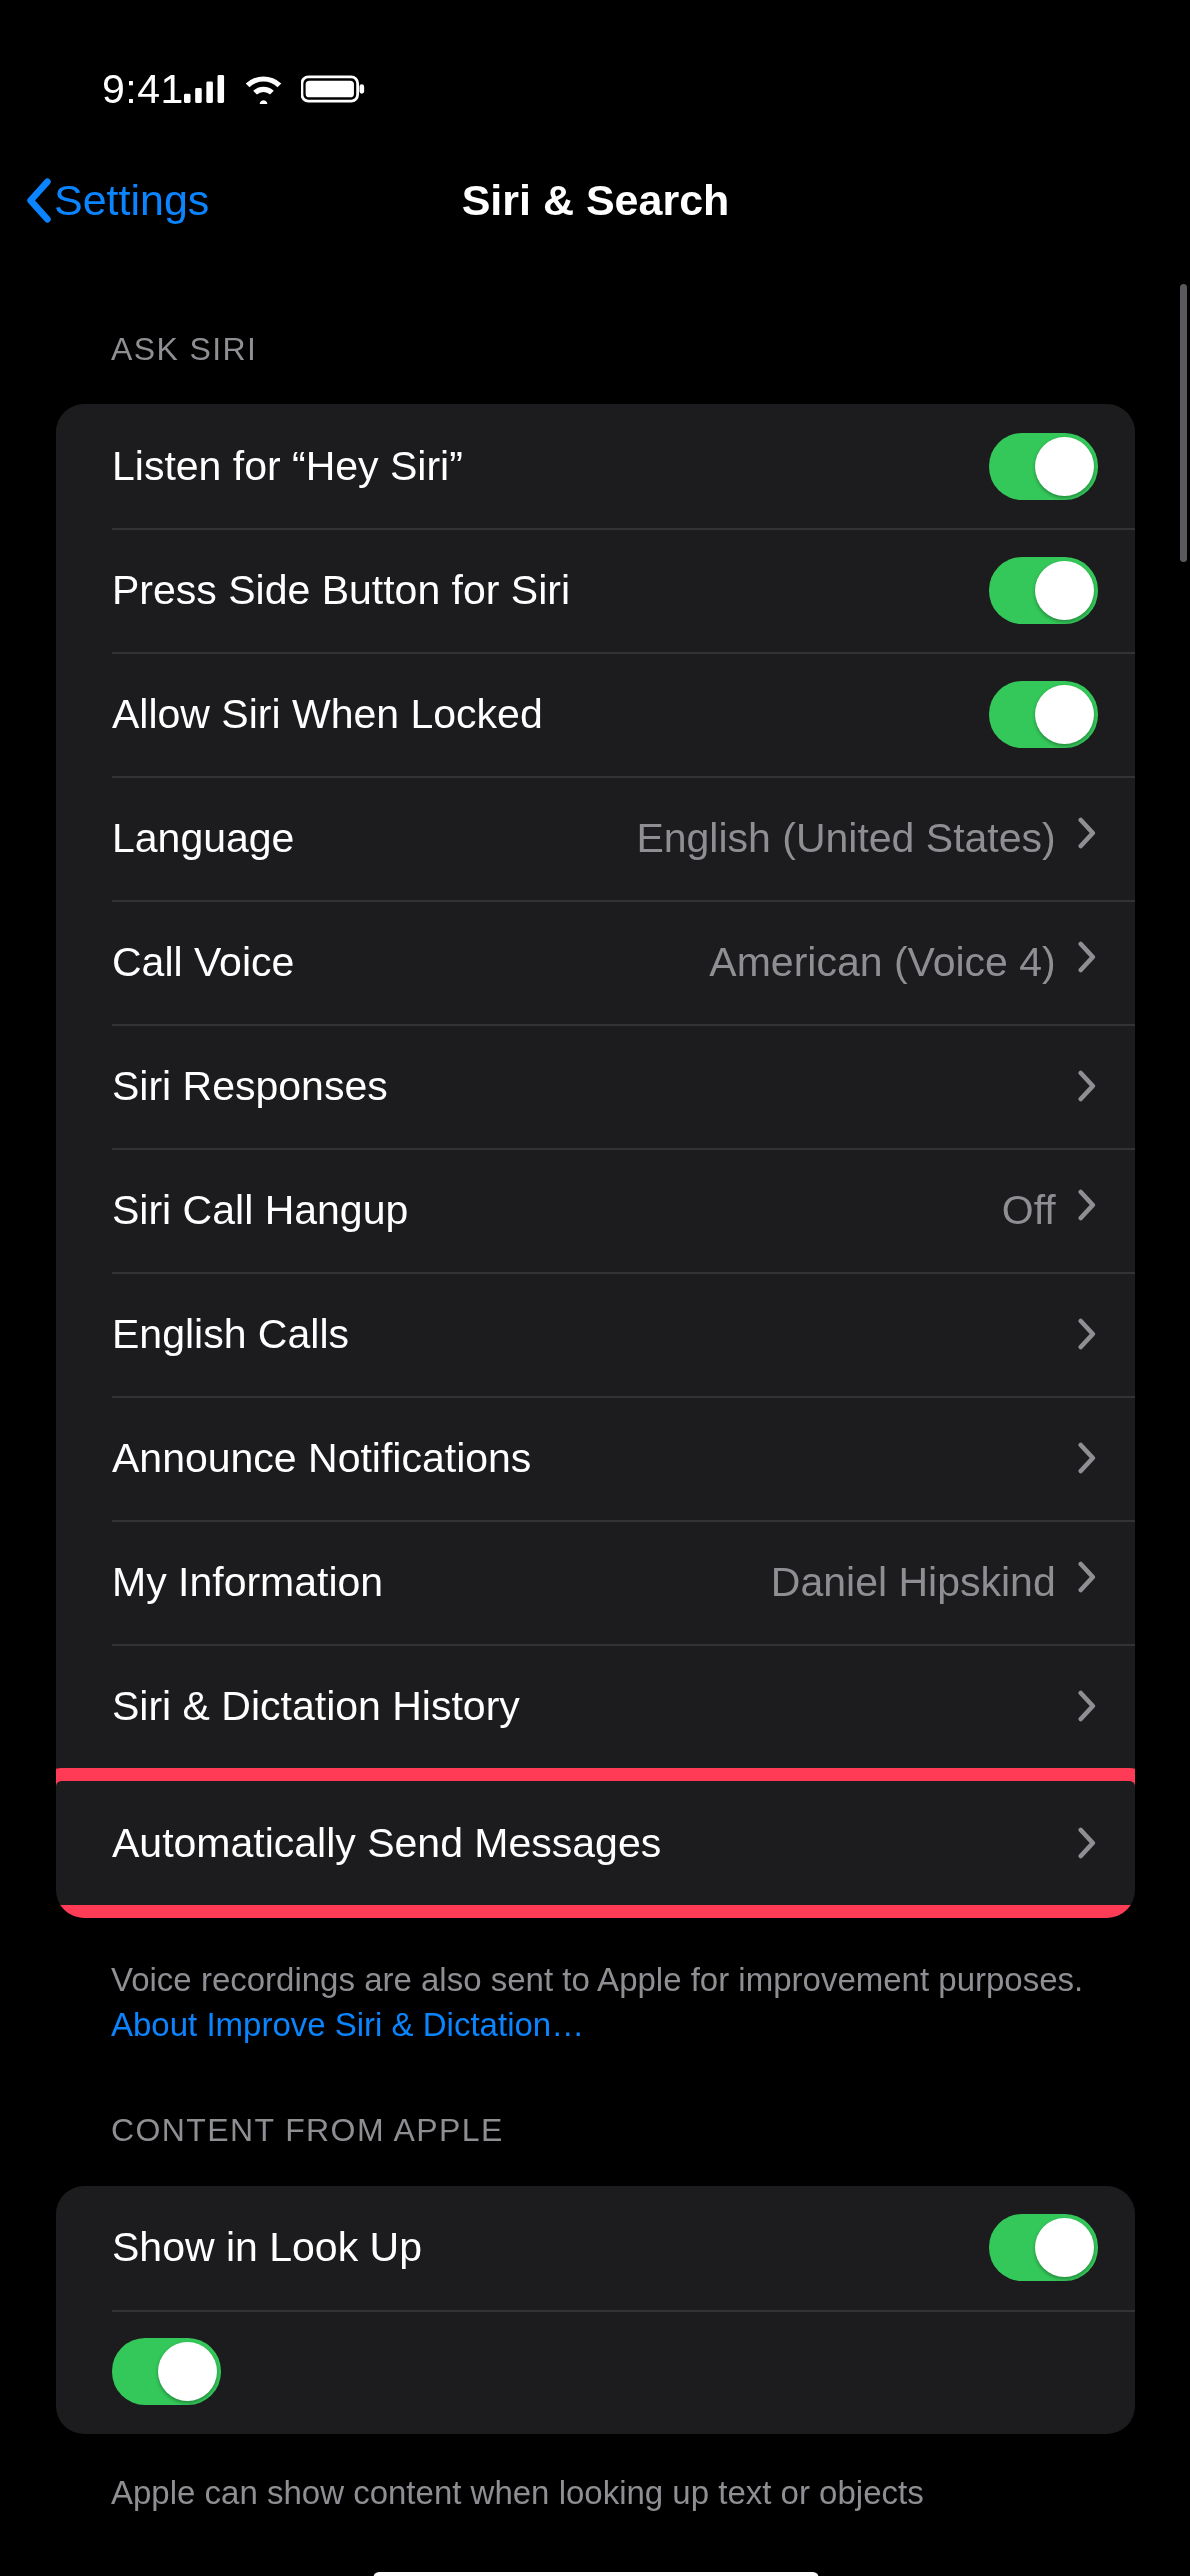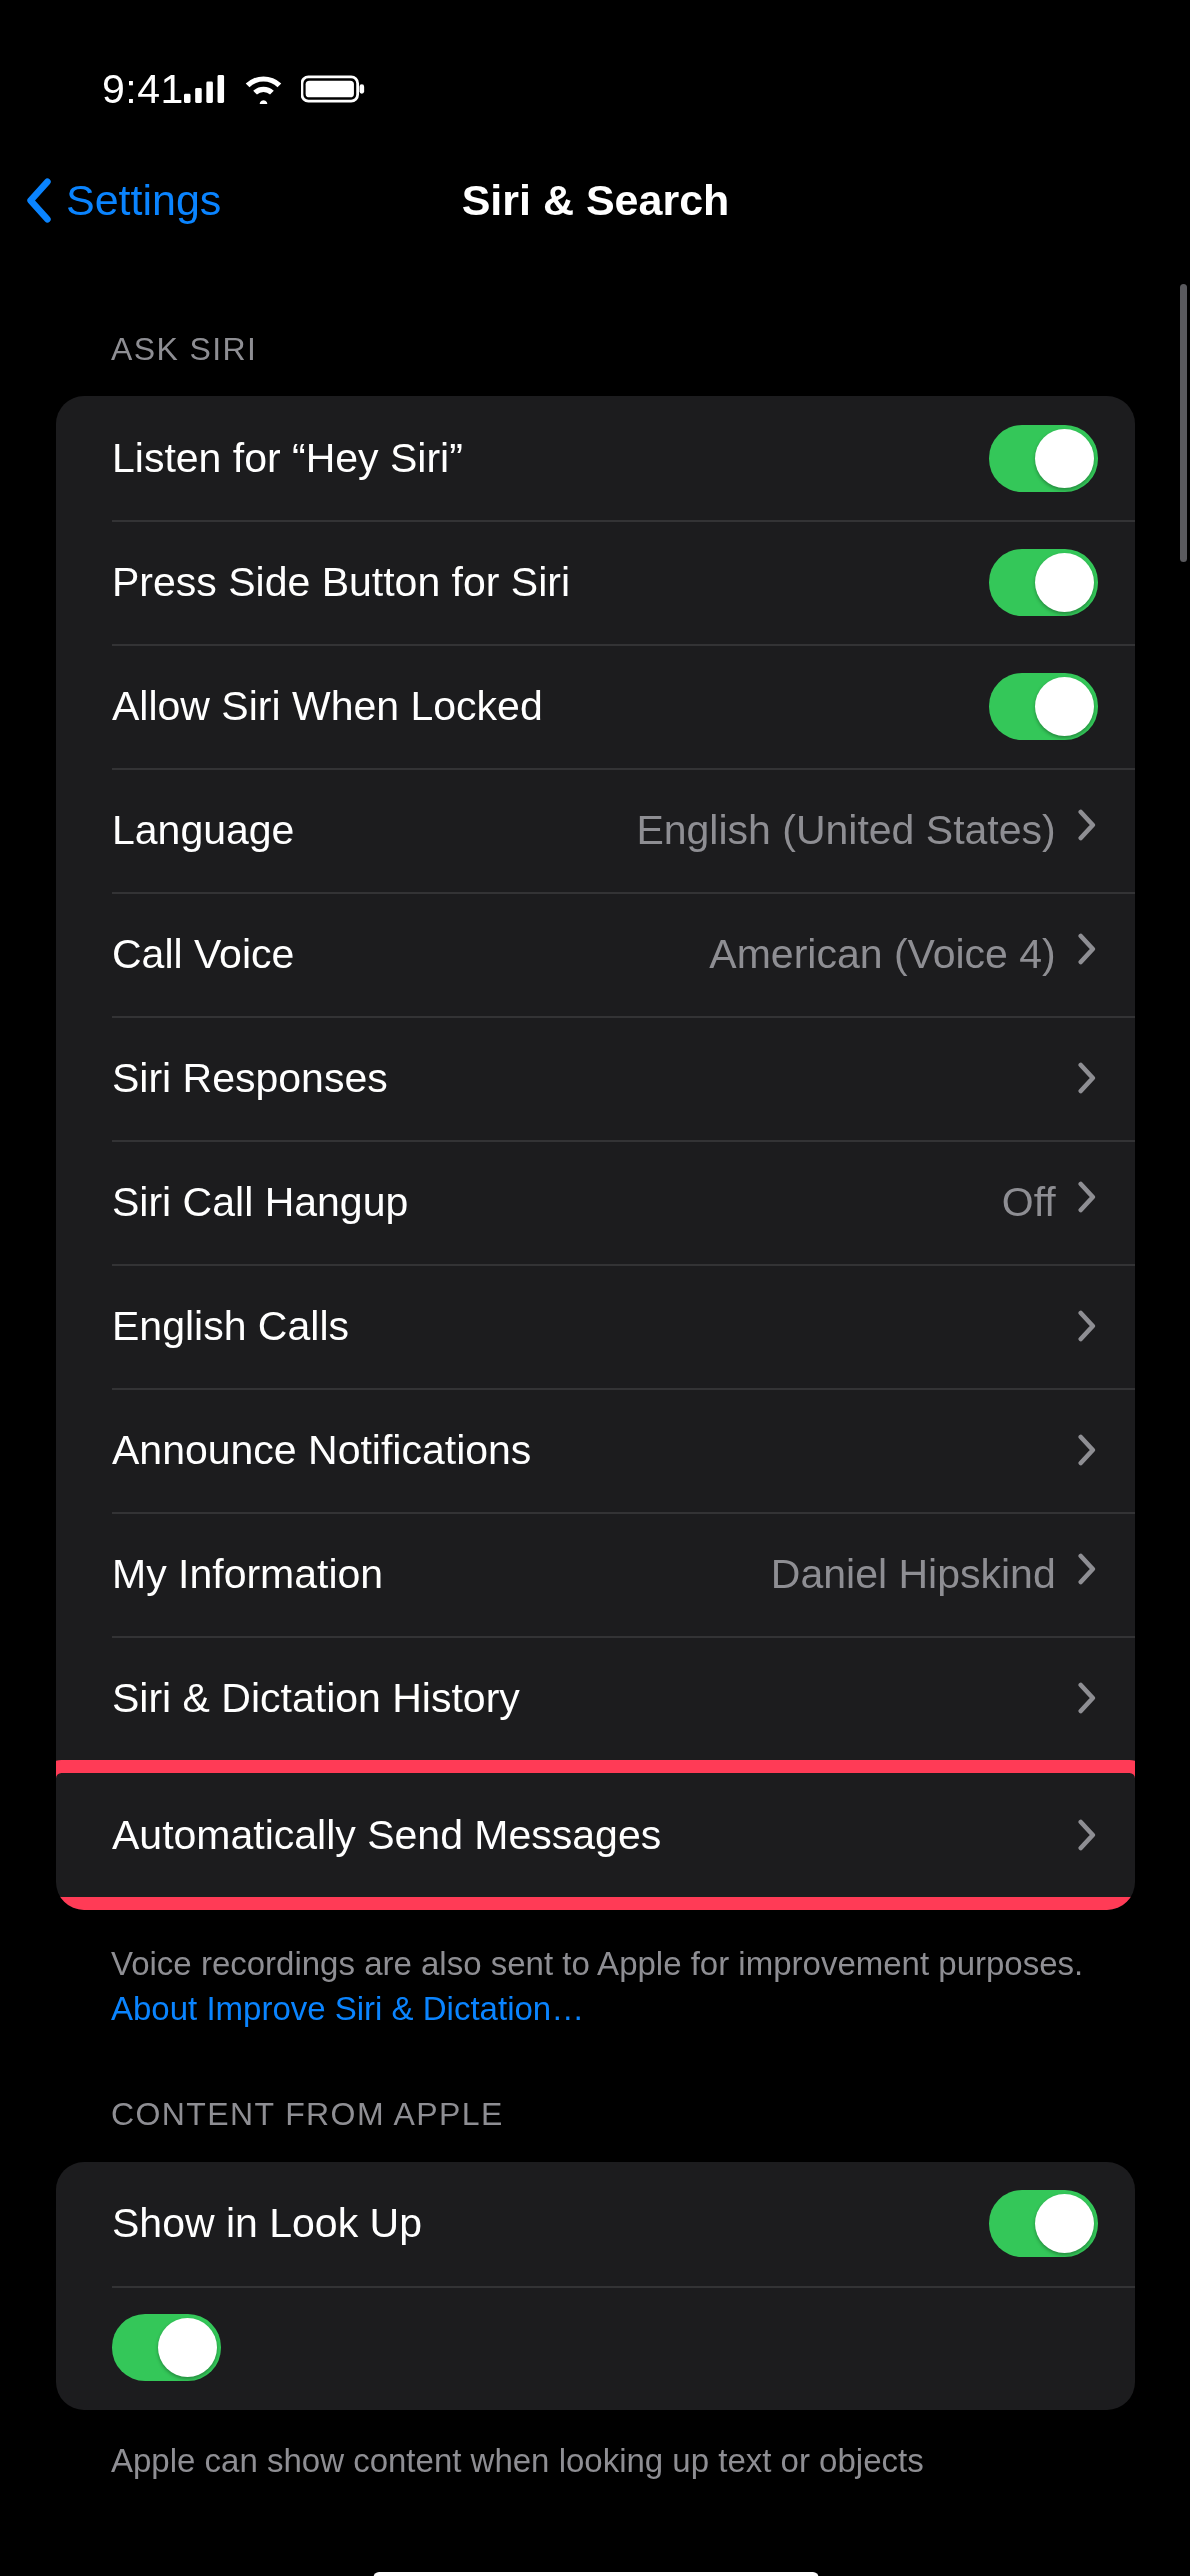--- a/index.html
+++ b/index.html
@@ -42,21 +42,21 @@
   .nav-title { font-size: 43px; font-weight: 600; }
   .nav-back {
     position: absolute;
     left: 24px;
     top: 0;
     height: 100%;
     display: flex;
     align-items: center;
     color: #0a84ff;
     font-size: 43px;
-    gap: 12px;
+    gap: 0;
     cursor: pointer;
   }
   .nav-back svg { display: block; }
   
   .scroll-indicator {
     position: absolute;
     right: 3.7px;
     top: 260px;
     width: 7.4px;
     height: 278px;
@@ -68,21 +68,21 @@
     padding-top: 56px;
   }
   .section-header {
     color: #8e8e93;
     font-size: 32px;
     letter-spacing: 1.4px;
     padding: 28px 56px 20.4px 111px;
     text-transform: uppercase;
   }
   .card {
-    margin: 8px 56px;
+    margin: 16px 56px;
     background: #1c1c1e;
     border-radius: 28px;
     overflow: hidden;
   }
   .row {
     display: flex;
     align-items: center;
     justify-content: space-between;
     min-height: 124px;
     padding: 0 37px 0 56px;

